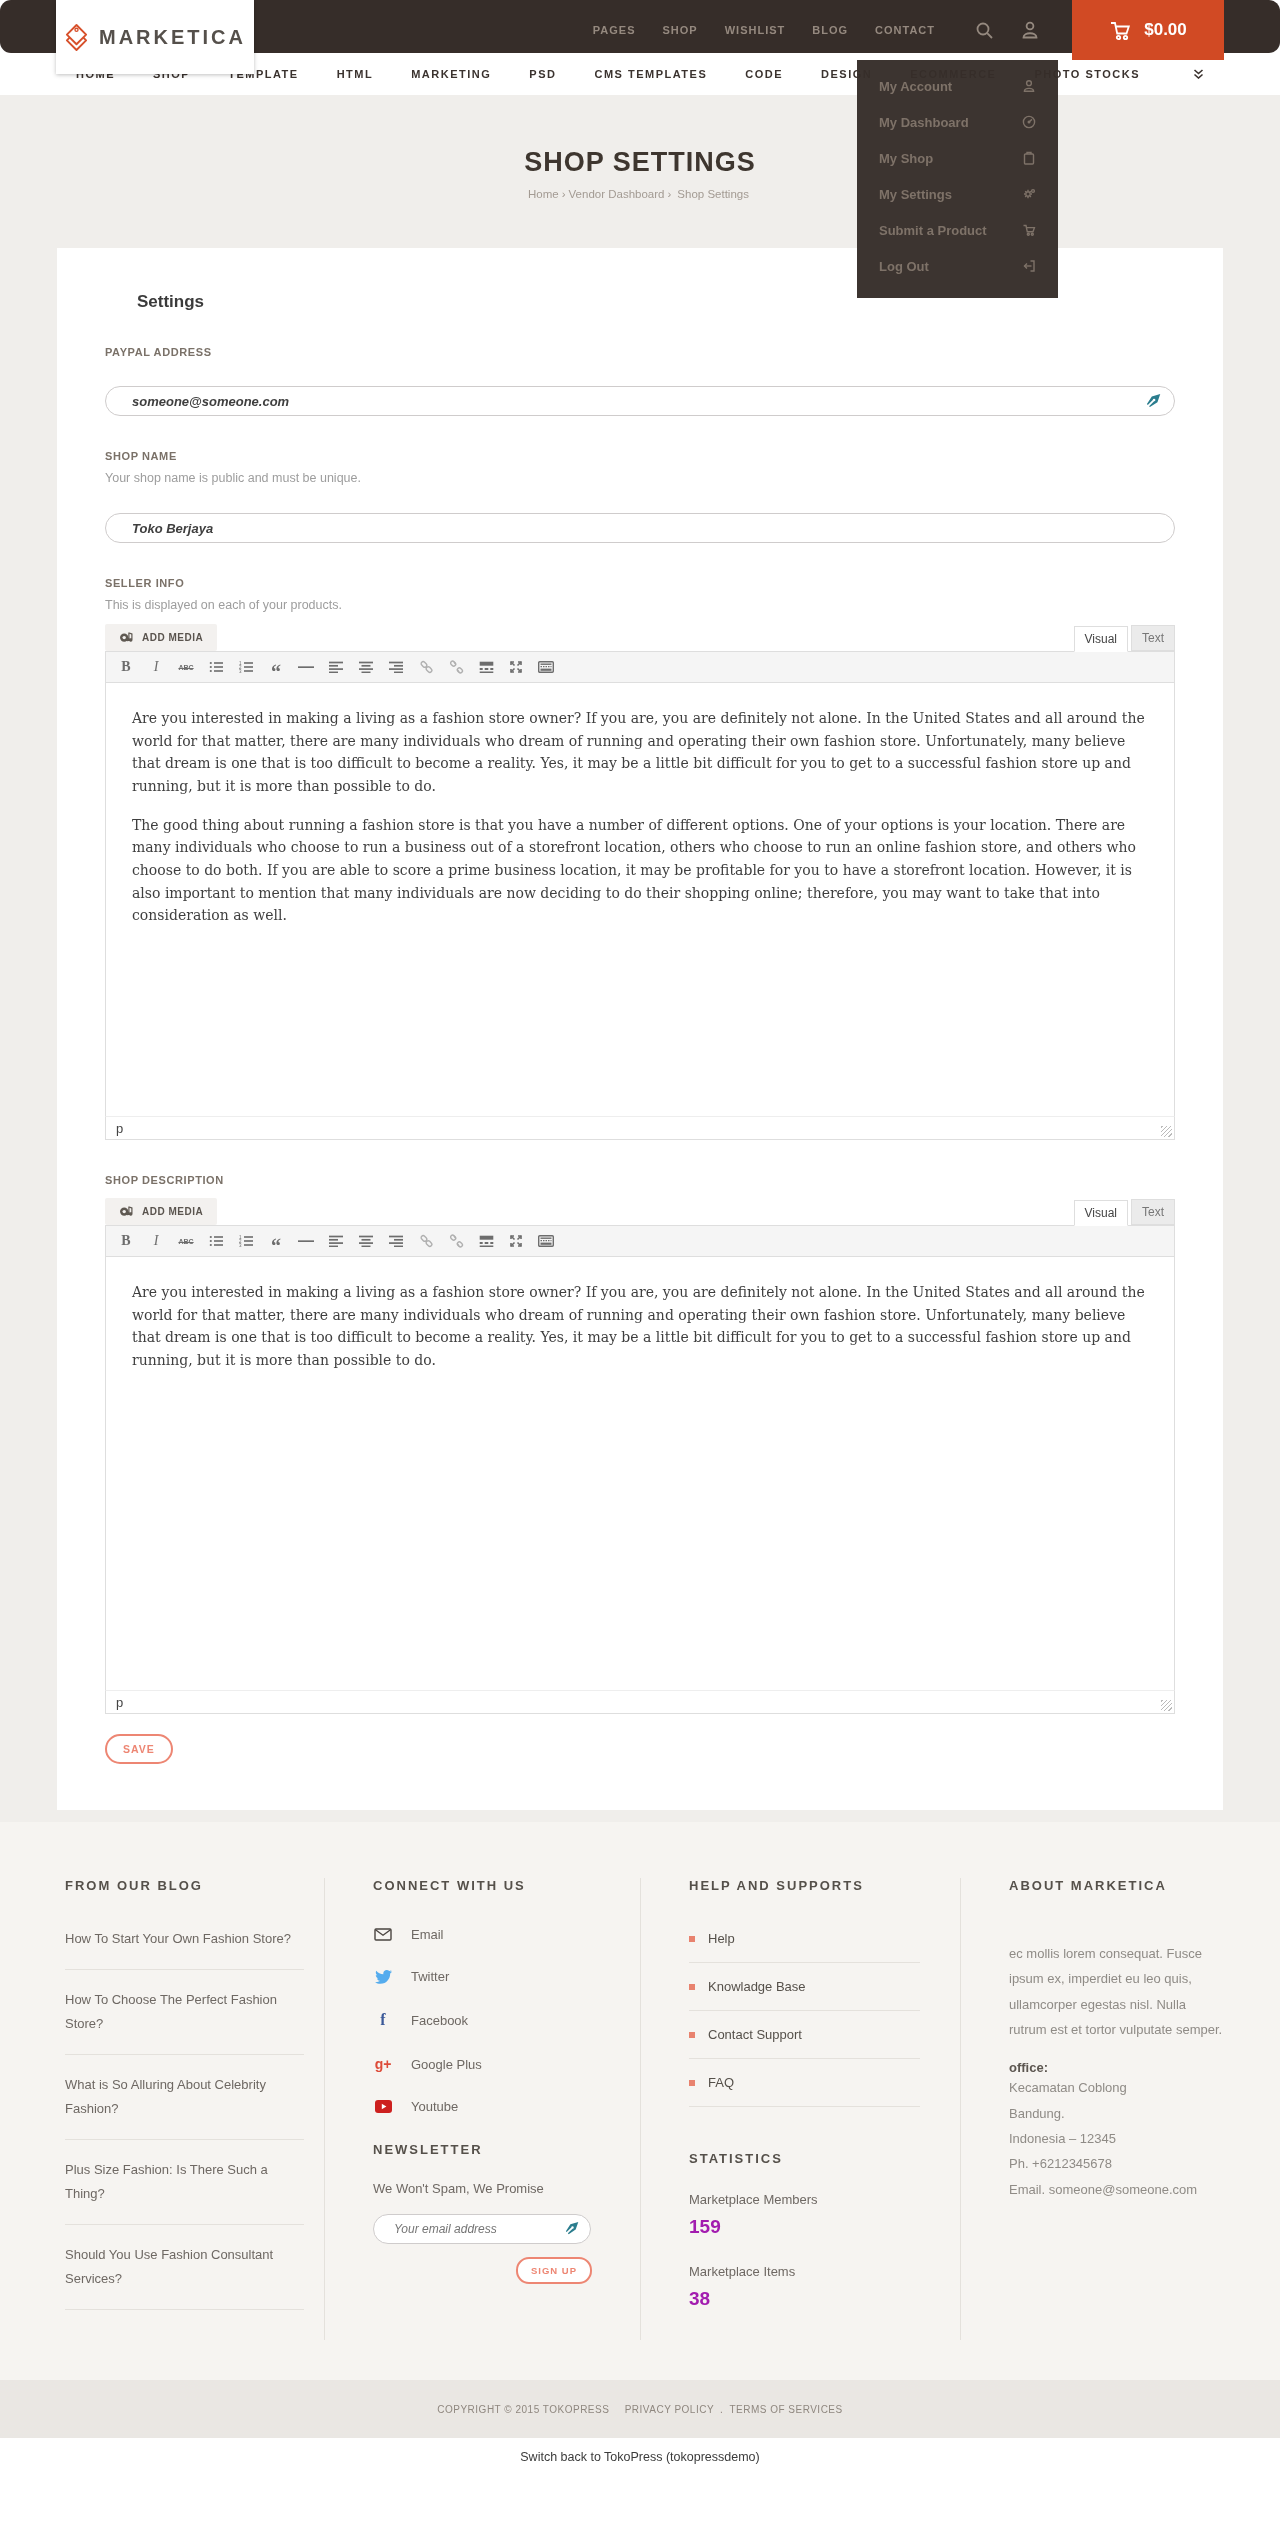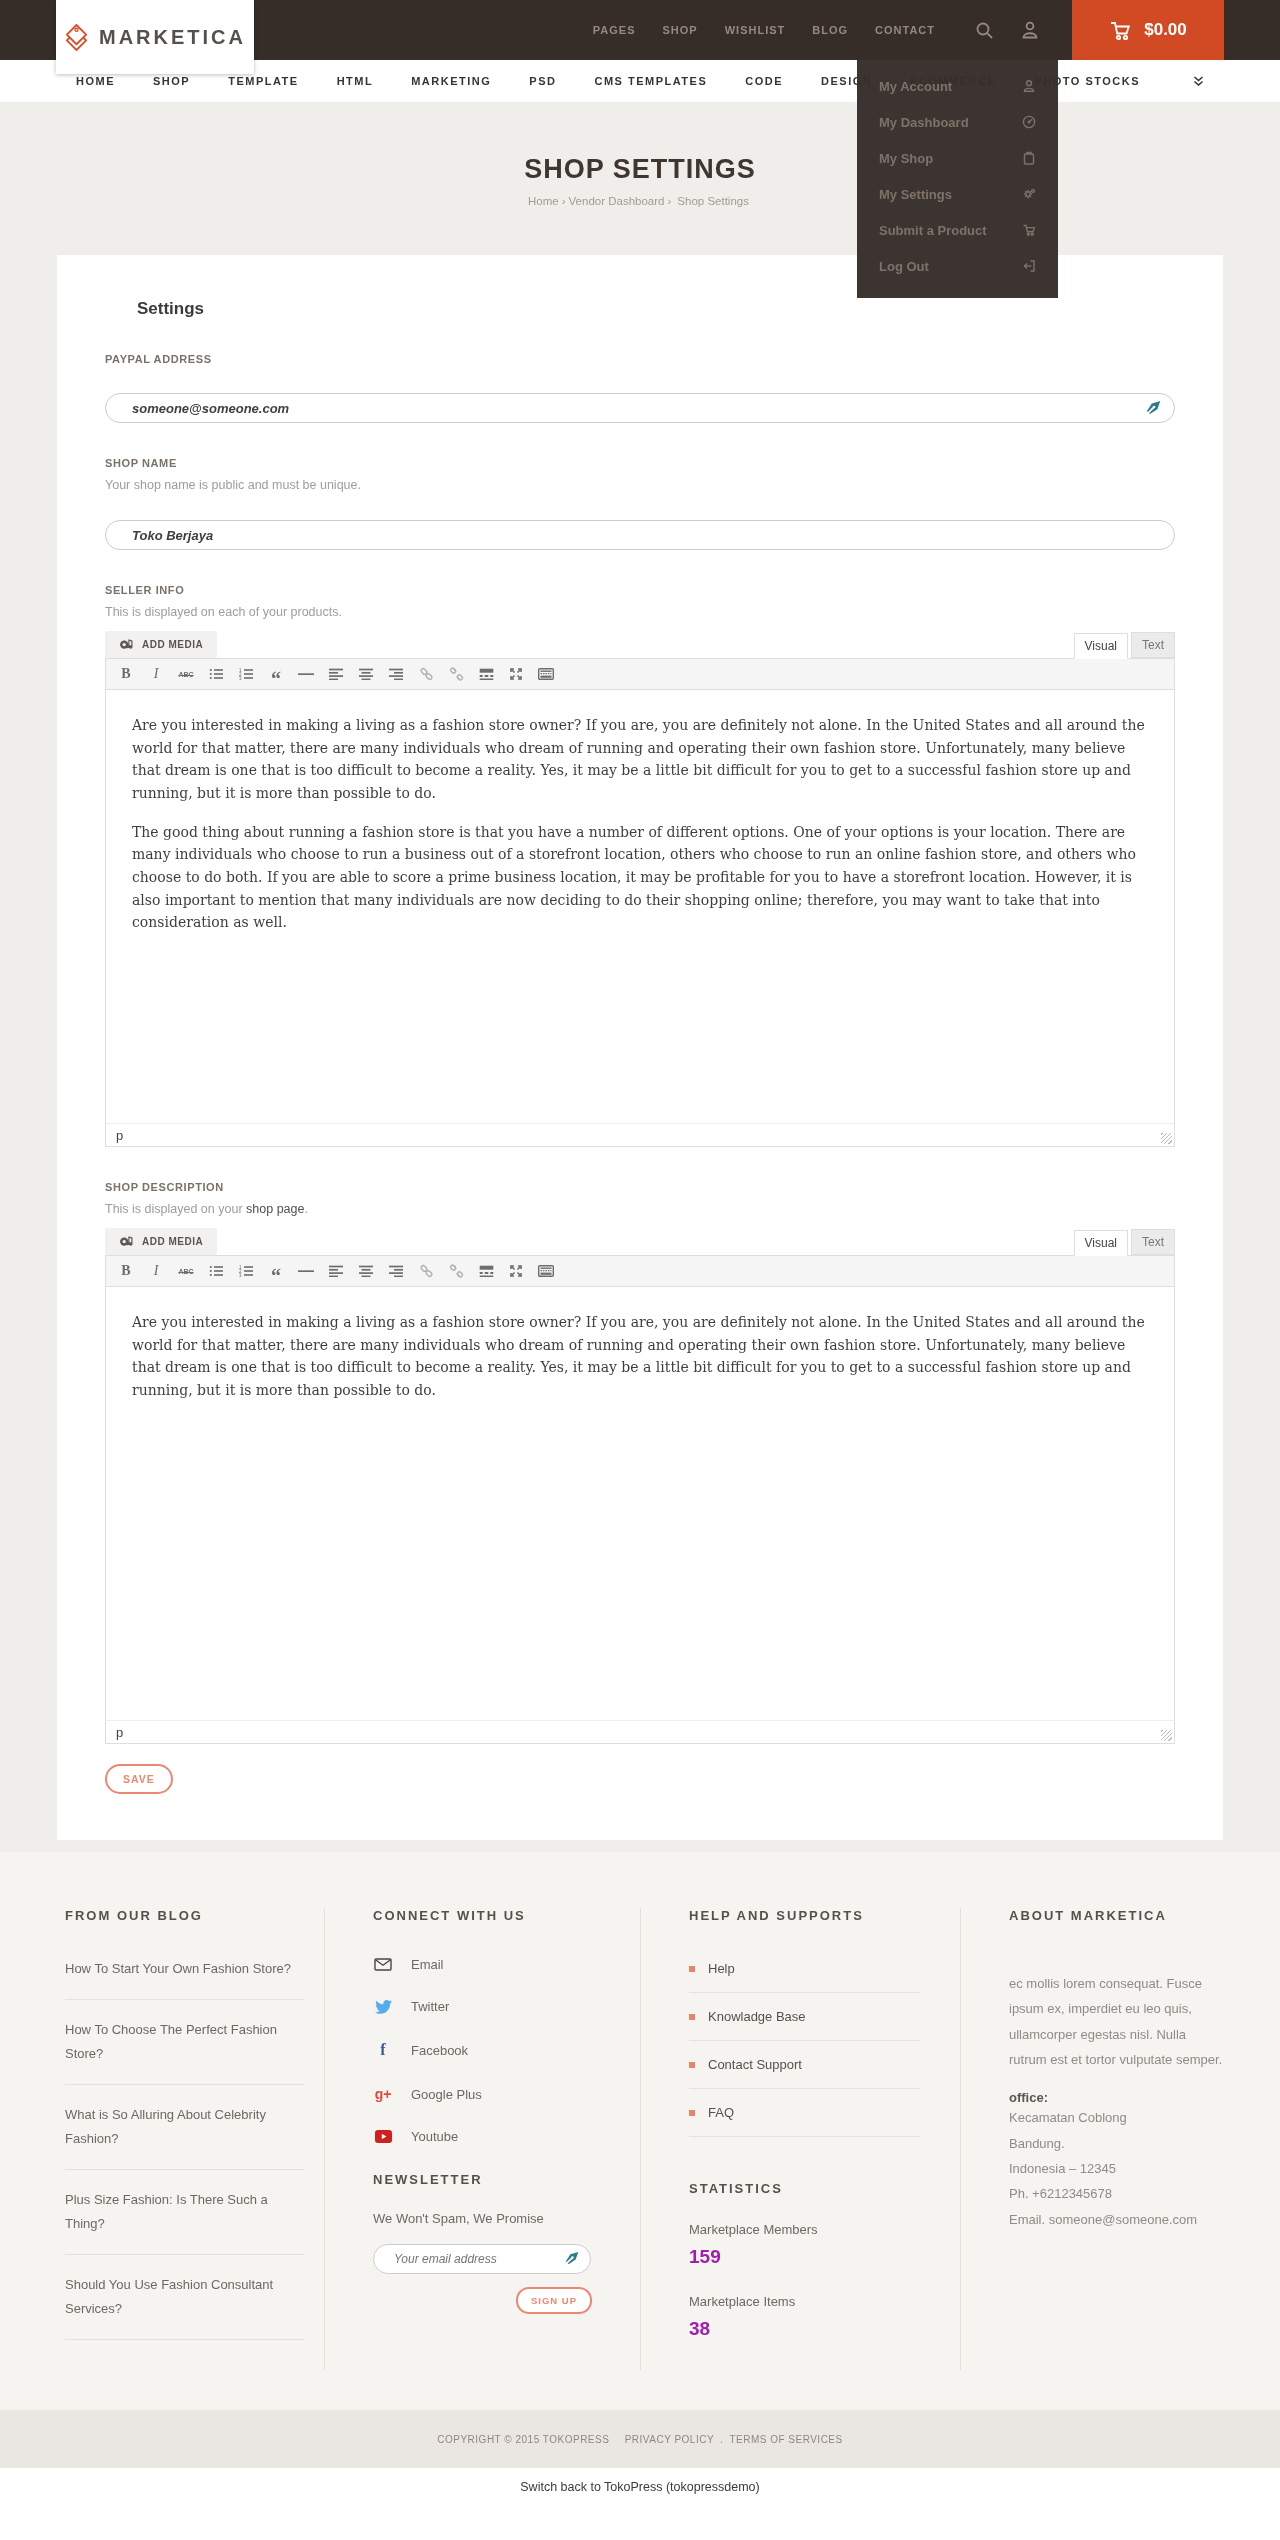--- a/index.html
+++ b/index.html
@@ -1,20 +1,20 @@
 <!DOCTYPE html>
 <html><head>
 <meta charset="utf-8">
 <style>
   * { margin:0; padding:0; box-sizing:border-box; }
   html,body { width:1280px; }
   body { font-family:"Liberation Sans","DejaVu Sans",sans-serif; background:#ffffff; color:#3c3c3c; }
 
   
-  .topbar { position:relative; height:60px; background:#362d29; z-index:40; }
+  .topbar { position:relative; height:53px; background:#362d29; z-index:40;border-radius:11px; }
   .logo-box { position:absolute; left:56px; top:0; width:198px; height:74px; background:#ffffff;
               box-shadow:0 1px 4px rgba(0,0,0,.25); display:flex; align-items:center; justify-content:center; gap:10px; z-index:50; }
   .logo-text { font-size:20px; font-weight:700; letter-spacing:3px; color:#55504b; }
   .top-nav { position:absolute; right:345px; top:0; height:60px; display:flex; align-items:center; gap:27px; }
   .top-nav-item { font-size:11px; font-weight:700; letter-spacing:1px; color:#95897f; cursor:pointer; }
   .top-icons { position:absolute; right:240px; top:0; height:60px; display:flex; align-items:center; gap:26px; }
   .hicon { display:flex; align-items:center; }
   .cart-button { position:absolute; right:56px; top:0; width:152px; height:60px; background:#d14a24;
                  display:flex; align-items:center; justify-content:center; gap:12px; cursor:pointer; }
   .cart-total { color:#ffffff; font-size:17px; font-weight:700; }
@@ -431,21 +431,20 @@
           <p>The good thing about running a fashion store is that you have a number of different options. One of your options is your location. There are many individuals who choose to run a business out of a storefront location, others who choose to run an online fashion store, and others who choose to do both. If you are able to score a prime business location, it may be profitable for you to have a storefront location. However, it is also important to mention that many individuals are now deciding to do their shopping online; therefore, you may want to take that into consideration as well.</p>
         </div>
       <div class="editor-status">
         <span class="status-path">p</span>
         <span class="resize-handle"></span>
       </div>
     </div>
 
     
     <div class="field-label">SHOP DESCRIPTION</div>
-    <div class="field-desc"><span>This is displayed on your </span><span class="desc-link">shop page</span><span>.</span></div>
 
     <div class="editor">
       <div class="editor-top">
         <div class="add-media-btn">
           <span>
             <svg width="15" height="13" viewBox="0 0 15 13">
               <circle cx="5.2" cy="6.6" r="4.2" fill="#5f5952"></circle>
               <circle cx="5.2" cy="6.6" r="1.7" fill="#f3f1ef"></circle>
               <path d="M10.5 1.5 v7 a1.8 1.8 0 1 1 -1.2 -1.7 V1.5 z M10.5 1.5 l3 1 v6.5 a1.8 1.8 0 1 1 -1.2 -1.7 V3.4 l-1.8 -.6 z" fill="#5f5952"></path>
             </svg>

